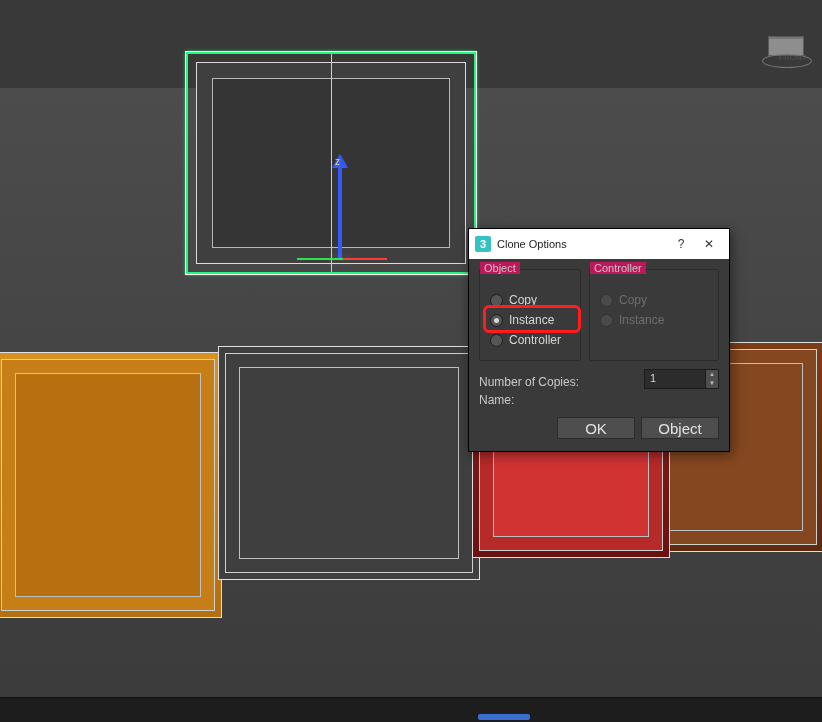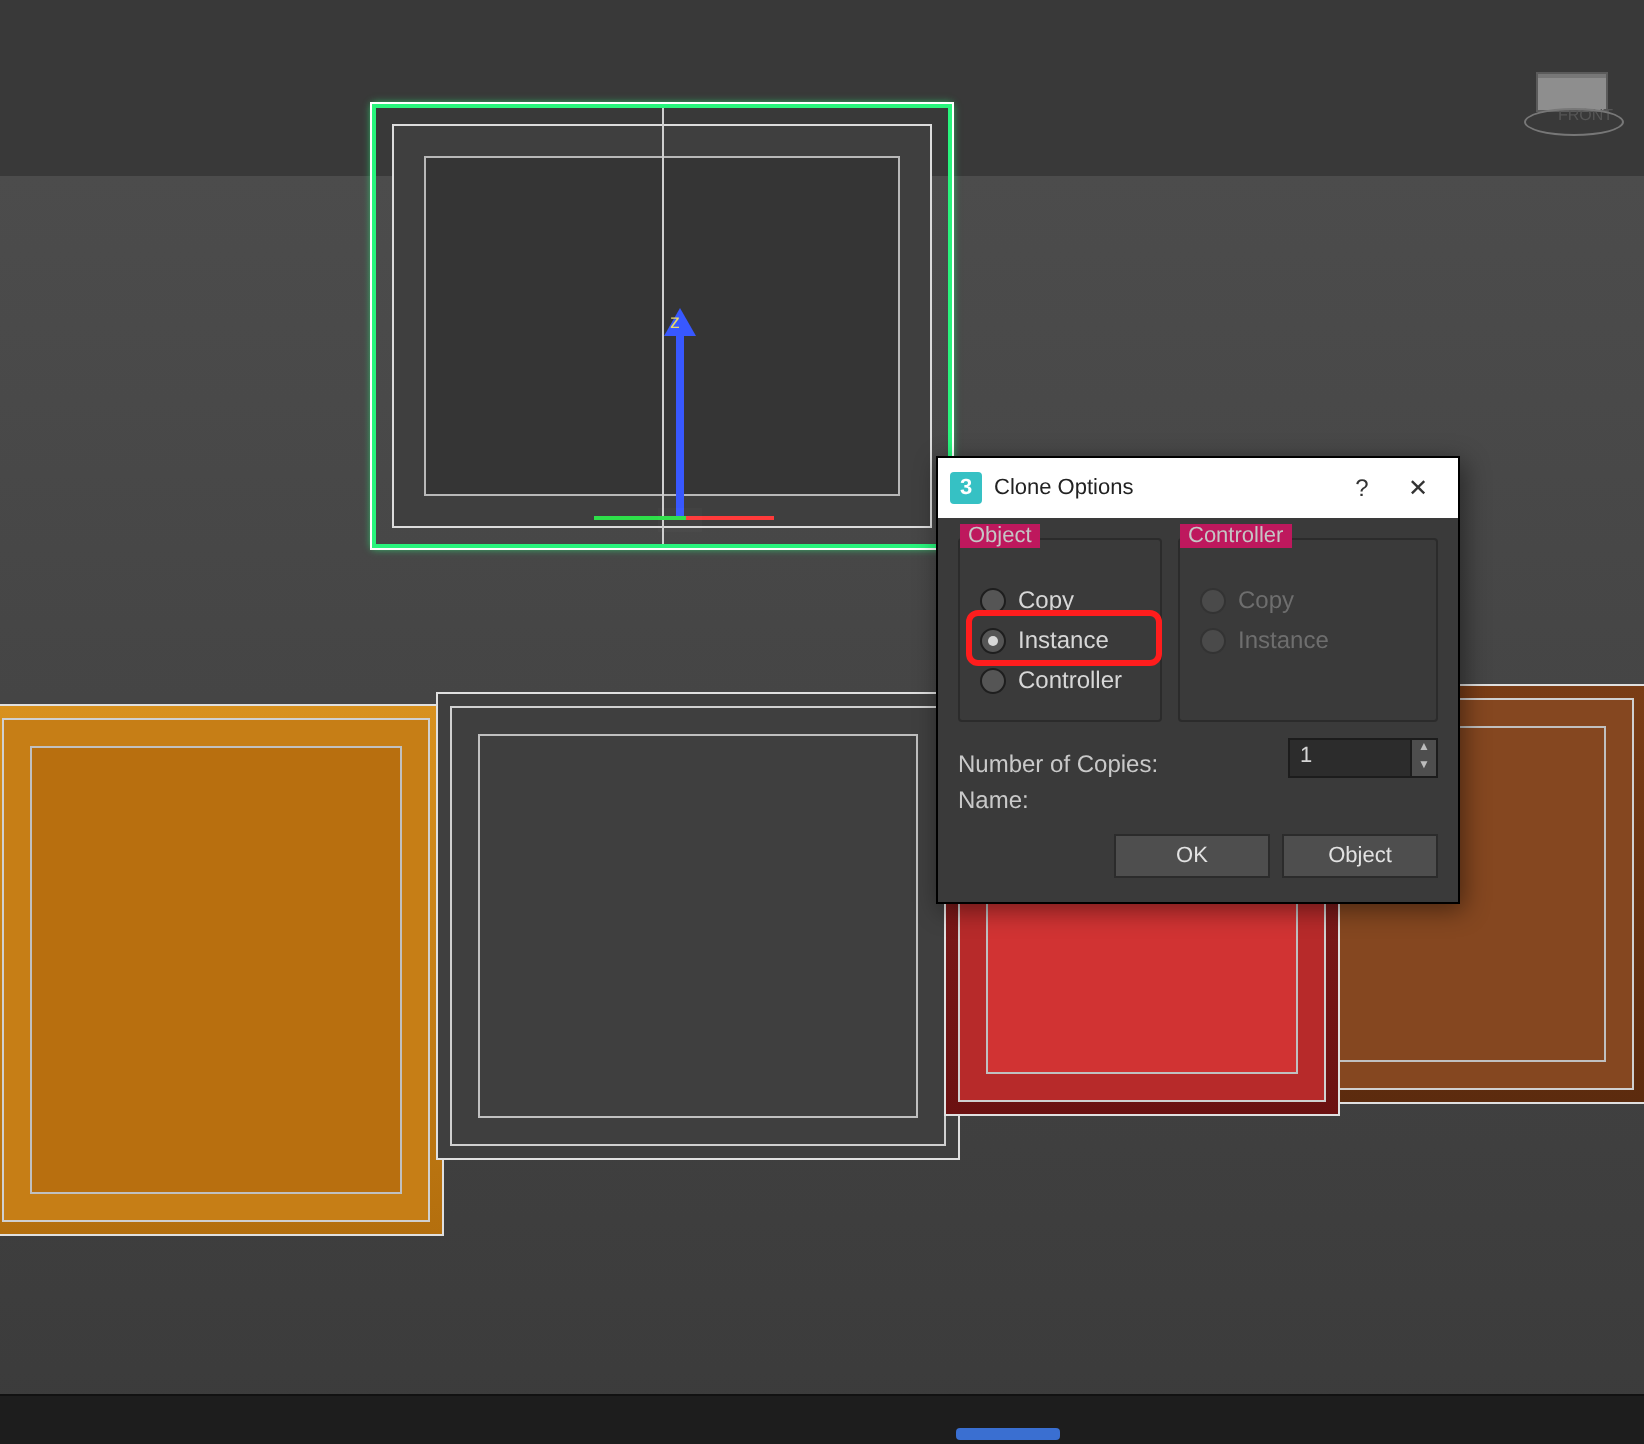--- a/index.html
+++ b/index.html
@@ -61,21 +61,21 @@
 .highlight{position:absolute;border:3px solid #ff1d1d;border-radius:6px;pointer-events:none}
 .fieldrow{margin-top:8px;display:flex;align-items:flex-end;gap:0}
 .fieldrow .lbl{flex:1;color:#c9c9c9}
 .spinner{position:relative;width:54px;height:18px;background:#2c2c2c;border:1px solid #1c1c1c;color:#d5d5d5;padding:0 14px 0 5px;font-size:11px;line-height:17px}
 .spinner .spnbtn{position:absolute;right:0;width:12px;height:9px;background:#4e4e4e;border-left:1px solid #1c1c1c;display:flex;align-items:center;justify-content:center;font-size:6px;color:#bdbdbd}
 .spinner .up{top:0;border-bottom:1px solid #1c1c1c}
 .spinner .dn{bottom:0}
 .namefield{margin-top:4px}
 .textinput{width:228px;height:18px;background:#2c2c2c;border:1px solid #1c1c1c;color:#d9d9d9;padding:0 5px;font-size:11px;line-height:17px}
 .btnrow{display:flex;justify-content:flex-end;gap:6px;margin-top:10px}
-.btn{width:76px;height:20px;background:#4e4e4e;border:1px solid #2b2b2b;color:#e2e2e2;display:flex;align-items:center;justify-content:center;font-size:11px;cursor:pointer;border-radius:0}
+.btn{width:76px;height:20px;background:#4e4e4e;border:1px solid #2b2b2b;color:#e2e2e2;display:flex;align-items:center;justify-content:center;font-size:15px;cursor:pointer;border-radius:0}
 </style>
 </head>
 <body>
 
 <div class="viewport">
   <div class="horizon"></div>
   <div class="floor"></div>
 
   <div class="viewcube">
     <div class="cube">

